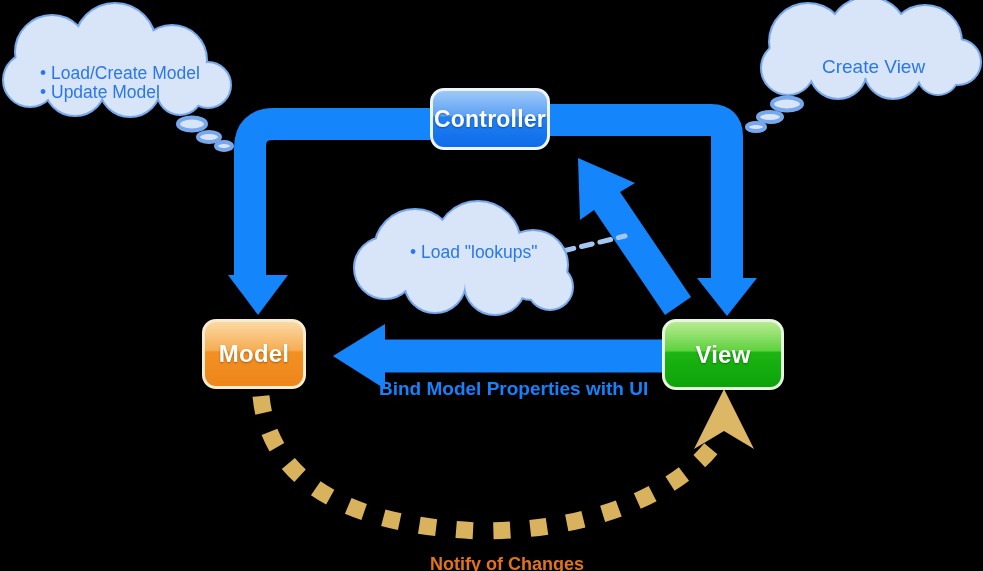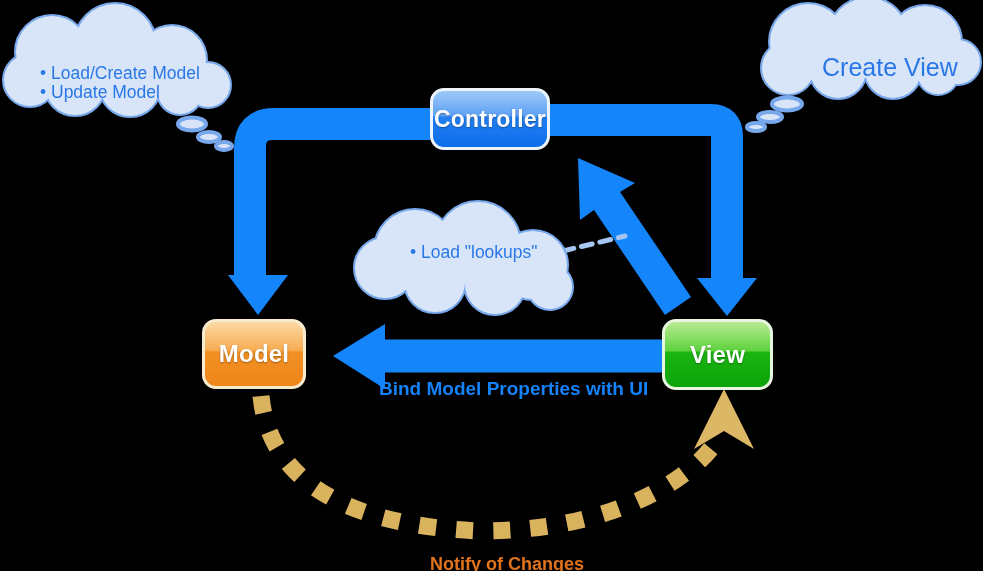--- a/index.html
+++ b/index.html
@@ -20,32 +20,32 @@
     background:linear-gradient(180deg,#9ec9f8 0%,#5ea1f4 44%,#2280f2 47%,#0d6ce9 100%);
     align-items:center;
   }
   .box-model{
     left:202px;top:319px;width:104px;height:70px;font-size:24px;
     border:3px solid #f9ecce;
     background:linear-gradient(180deg,#fbd9a4 0%,#f6ad53 44%,#f29024 47%,#ee861a 100%);
     align-items:center;
   }
   .box-view{
-    left:662px;top:319px;width:111px;height:71px;font-size:24px;
+    left:662px;top:319px;width:122px;height:71px;font-size:24px;
     border:3px solid #e6f6df;
     background:linear-gradient(180deg,#b9eb92 0%,#5fd23f 44%,#1cb512 47%,#0ba309 100%);
   }
   .cloud-text{
     position:absolute;color:#2a77e8;font-size:17.5px;line-height:18.5px;
     white-space:nowrap;
     margin-top:16px;
   }
   .ct-left{left:40px;top:48px;}
   .ct-mid{left:410px;top:227px;}
-  .ct-right{left:822px;top:42px;font-size:25px;}
+  .ct-right{left:822px;top:42px;font-size:19px;}
   .lbl-bind{
     position:absolute;left:379px;top:378px;color:#1482fa;
     font-size:19px;font-weight:bold;white-space:nowrap;text-align:right;
   }
   .lbl-notify{
     position:absolute;left:430px;top:544px;color:#e0731c;
     font-size:18px;font-weight:bold;white-space:nowrap;margin-top:10px;
   }
 </style>
 </head>

